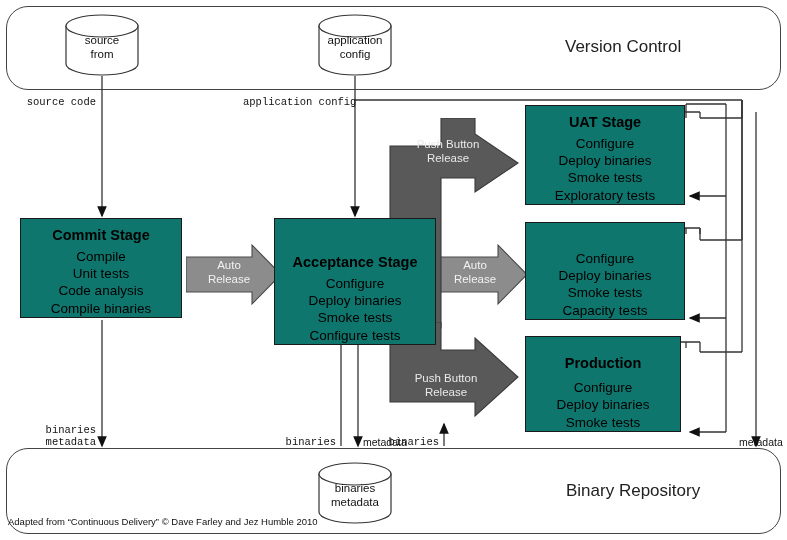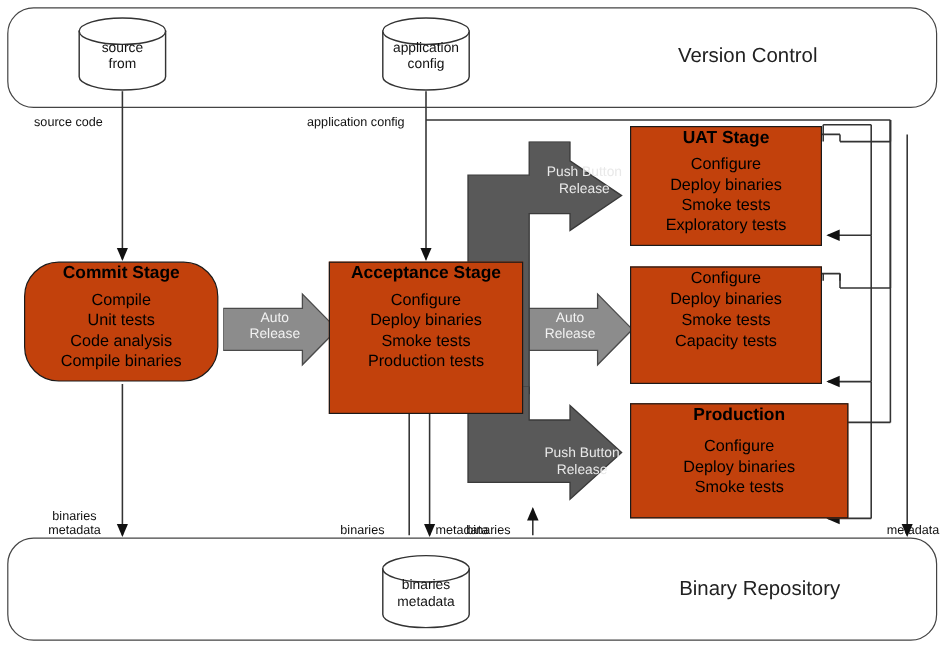--- a/index.html
+++ b/index.html
@@ -1,36 +1,36 @@
 <!DOCTYPE html>
 <html><head>
 <meta charset="utf-8">
 <style>
   html,body{margin:0;padding:0;background:#ffffff;}
   body{font-family:"Liberation Sans","DejaVu Sans",sans-serif;}
   #canvas{position:relative;width:787px;height:540px;background:#fff;overflow:hidden;}
   svg.layer{position:absolute;left:0;top:0;width:787px;height:540px;}
 
-  .stage-box{position:absolute;background:#c2410c;border:1.6px solid #1a1a1a;box-sizing:border-box;
-             display:flex;flex-direction:column;align-items:center;justify-content:flex-start;z-index:6;}
+  .stage-box{position:absolute;background:#0f766e;border:1.6px solid #1a1a1a;box-sizing:border-box;
+             display:flex;flex-direction:column;align-items:center;justify-content:flex-end;z-index:6;}
   .stage-title{font-weight:bold;font-size:14.5px;color:#000;line-height:1.35;margin-bottom:2px;}
   .stage-line{font-size:13.5px;color:#000;line-height:1.28;white-space:nowrap;}
 
   .band{position:absolute;border:1.3px solid #444;border-radius:22px;background:#fff;box-sizing:border-box;z-index:2;}
   .band-title{position:absolute;font-size:17px;color:#222;z-index:3;white-space:nowrap;}
 
   .cyl{position:absolute;z-index:4;}
   .cyl-label{position:absolute;z-index:5;text-align:center;font-size:11.5px;color:#111;line-height:1.25;white-space:nowrap;}
 
   .edge-label{position:absolute;font-size:10.5px;color:#111;line-height:1.2;z-index:7;white-space:nowrap;}
-  .edge-label.r{text-align:center;}
+  .edge-label.r{text-align:right;font-family:Liberation Mono, monospace;}
 
   .arrow-text{position:absolute;z-index:8;color:#f2f2f2;font-size:11.5px;line-height:1.22;
               text-align:center;white-space:nowrap;pointer-events:none;}
-  .arrow-text.dark{color:#e9e9e9;padding-left:39px;}
+  .arrow-text.dark{color:#e9e9e9;}
 
   .credit{position:absolute;left:8px;top:516px;font-size:9.5px;color:#111;z-index:9;white-space:nowrap;}
 </style>
 </head>
 <body>
 
 <div id="canvas">
 
   <div class="band" style="left:6px;top:6px;width:775px;height:84px;"></div>
   <div class="band-title" style="left:565px;top:37px;">Version Control</div>
@@ -153,65 +153,66 @@
   </div>
 
   <svg style="position:absolute;left:383px;top:322px;width:137px;height:110px;z-index:5;" viewBox="0 0 137 110">
     <path d="M7,0 L58,0 L58,28 L92,28 L92,16 L135,55 L92,94 L92,80 L7,80 Z" fill="#595959" stroke="#3a3a3a" stroke-width="1.1"></path>
   </svg>
   <div class="arrow-text dark" style="left:388px;top:371px;width:116px;">
     <div>Push Button</div>
     <div>Release</div>
   </div>
 
-  <div class="stage-box" style="left:20px;top:218px;width:162px;height:100px;border-radius:29px;">
+  <div class="stage-box" style="left:20px;top:218px;width:162px;height:100px;">
     <div class="stage-title">Commit Stage</div>
     <div class="stage-line">Compile</div>
     <div class="stage-line">Unit tests</div>
     <div class="stage-line">Code analysis</div>
     <div class="stage-line">Compile binaries</div>
   </div>
 
   <div class="stage-box" style="left:274px;top:218px;width:162px;height:127px;">
     <div class="stage-title">Acceptance Stage</div>
     <div class="stage-line">Configure</div>
     <div class="stage-line">Deploy binaries</div>
     <div class="stage-line">Smoke tests</div>
-    <div class="stage-line">Production tests</div>
+    <div class="stage-line">Configure tests</div>
   </div>
 
   <div class="stage-box" style="left:525px;top:105px;width:160px;height:100px;">
     <div class="stage-title">UAT Stage</div>
     <div class="stage-line">Configure</div>
     <div class="stage-line">Deploy binaries</div>
     <div class="stage-line">Smoke tests</div>
     <div class="stage-line">Exploratory tests</div>
   </div>
 
   <div class="stage-box" style="left:525px;top:222px;width:160px;height:98px;">
     <div class="stage-line">Configure</div>
     <div class="stage-line">Deploy binaries</div>
     <div class="stage-line">Smoke tests</div>
     <div class="stage-line">Capacity tests</div>
   </div>
 
-  <div class="stage-box" style="left:525px;top:336px;width:182px;height:96px;">
+  <div class="stage-box" style="left:525px;top:336px;width:156px;height:96px;">
     <div class="stage-title" style="margin-bottom:6px;">Production</div>
     <div class="stage-line">Configure</div>
     <div class="stage-line">Deploy binaries</div>
     <div class="stage-line">Smoke tests</div>
   </div>
 
   <div class="edge-label r" style="left:18px;top:96px;width:78px;">source code</div>
 
   <div class="edge-label r" style="left:243px;top:96px;width:107px;">application config</div>
 
   <div class="edge-label r" style="left:28px;top:424px;width:68px;">binaries</div>
   <div class="edge-label r" style="left:28px;top:436px;width:68px;">metadata</div>
 
   <div class="edge-label r" style="left:268px;top:436px;width:68px;">binaries</div>
   <div class="edge-label" style="left:363px;top:436px;width:68px;">metadata</div>
 
   <div class="edge-label r" style="left:375px;top:436px;width:64px;">binaries</div>
   <div class="edge-label" style="left:739px;top:436px;width:60px;">metadata</div>
 
+  <div class="credit">Adapted from “Continuous Delivery” © Dave Farley and Jez Humble 2010</div>
 
 </div>
 
 </body></html>

